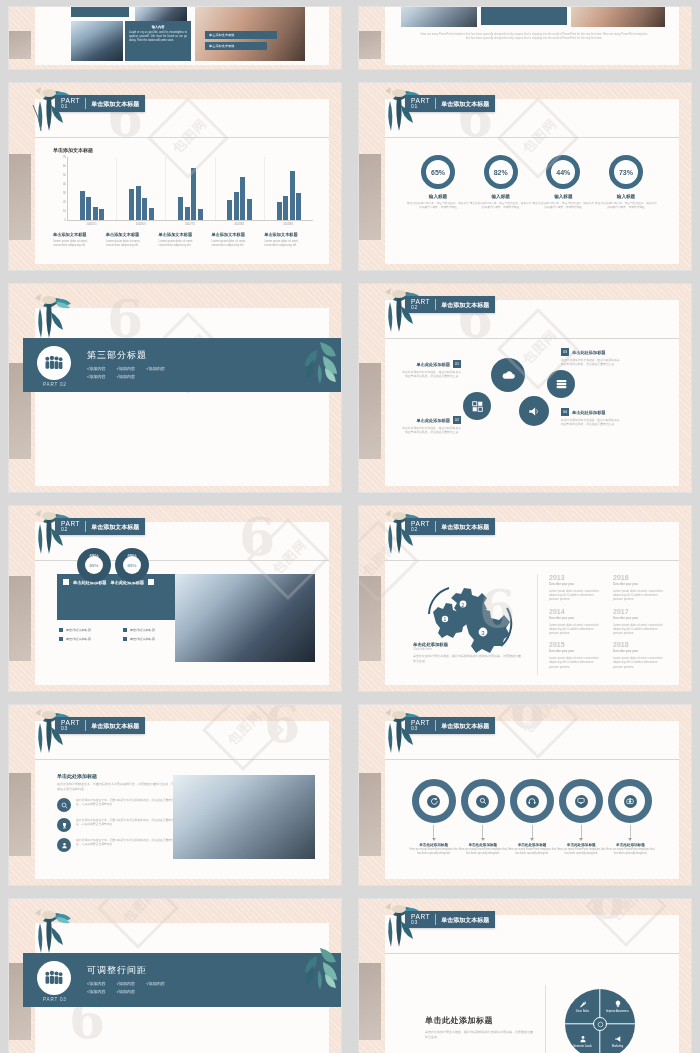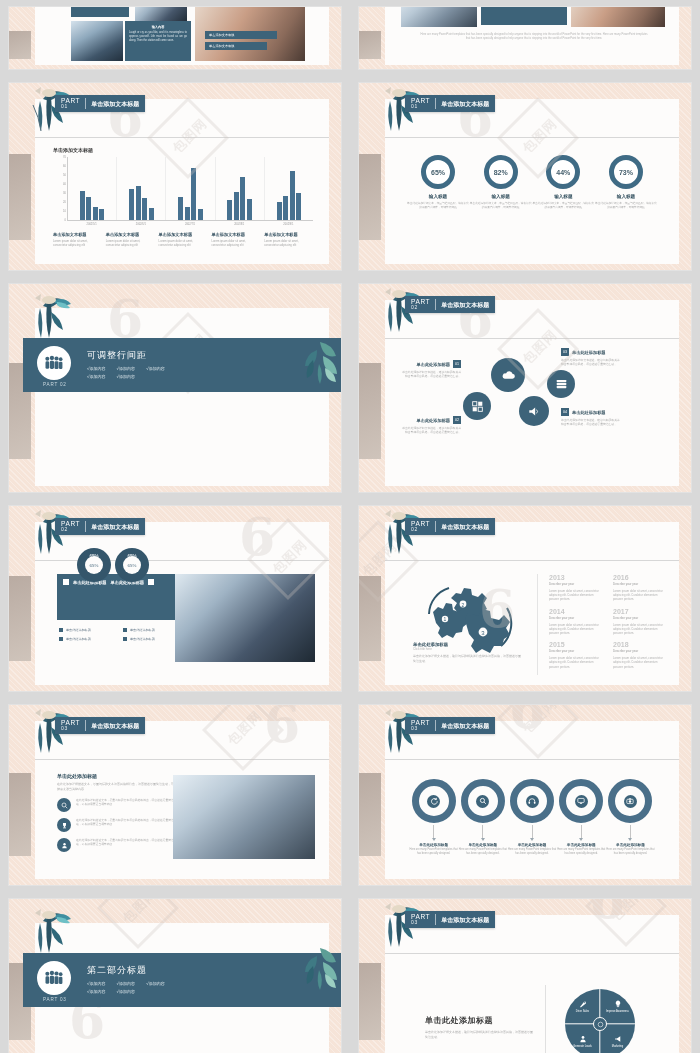--- a/index.html
+++ b/index.html
@@ -464,21 +464,21 @@
                 <rect x="7" y="6.2" width="5" height="10" rx="1.7" fill="#3d6379"></rect>
               <circle cx="15" cy="3.6" r="2.5" fill="#3d6379"></circle>
                 <rect x="12.6" y="6.8" width="4.8" height="9.4" rx="1.6" fill="#3d6379"></rect>
               <circle cx="20" cy="4.4" r="2.2" fill="#3d6379"></circle>
                 <rect x="17.9" y="7.4" width="4.2" height="8.8" rx="1.5" fill="#3d6379"></rect>
             </svg>
           </div>
           <div class="sec-part">PART 02</div>
         </div>
         <div class="sec-body">
-          <h2 class="zh">可调整行间距</h2>
+          <h2 class="zh">第三部分标题</h2>
           <div class="bl">
             <span class="zh">√添加内容</span>
             <span class="zh">√添加内容</span>
             <span class="zh">√添加内容</span>
           </div>
           <div class="bl">
             <span class="zh">√添加内容</span>
             <span class="zh">√添加内容</span>
           </div>
         </div>
@@ -938,21 +938,21 @@
                 <rect x="7" y="6.2" width="5" height="10" rx="1.7" fill="#3d6379"></rect>
               <circle cx="15" cy="3.6" r="2.5" fill="#3d6379"></circle>
                 <rect x="12.6" y="6.8" width="4.8" height="9.4" rx="1.6" fill="#3d6379"></rect>
               <circle cx="20" cy="4.4" r="2.2" fill="#3d6379"></circle>
                 <rect x="17.9" y="7.4" width="4.2" height="8.8" rx="1.5" fill="#3d6379"></rect>
             </svg>
           </div>
           <div class="sec-part">PART 03</div>
         </div>
         <div class="sec-body">
-          <h2 class="zh">第二部分标题</h2>
+          <h2 class="zh">可调整行间距</h2>
           <div class="bl">
             <span class="zh">√添加内容</span>
             <span class="zh">√添加内容</span>
             <span class="zh">√添加内容</span>
           </div>
           <div class="bl">
             <span class="zh">√添加内容</span>
             <span class="zh">√添加内容</span>
           </div>
         </div>

